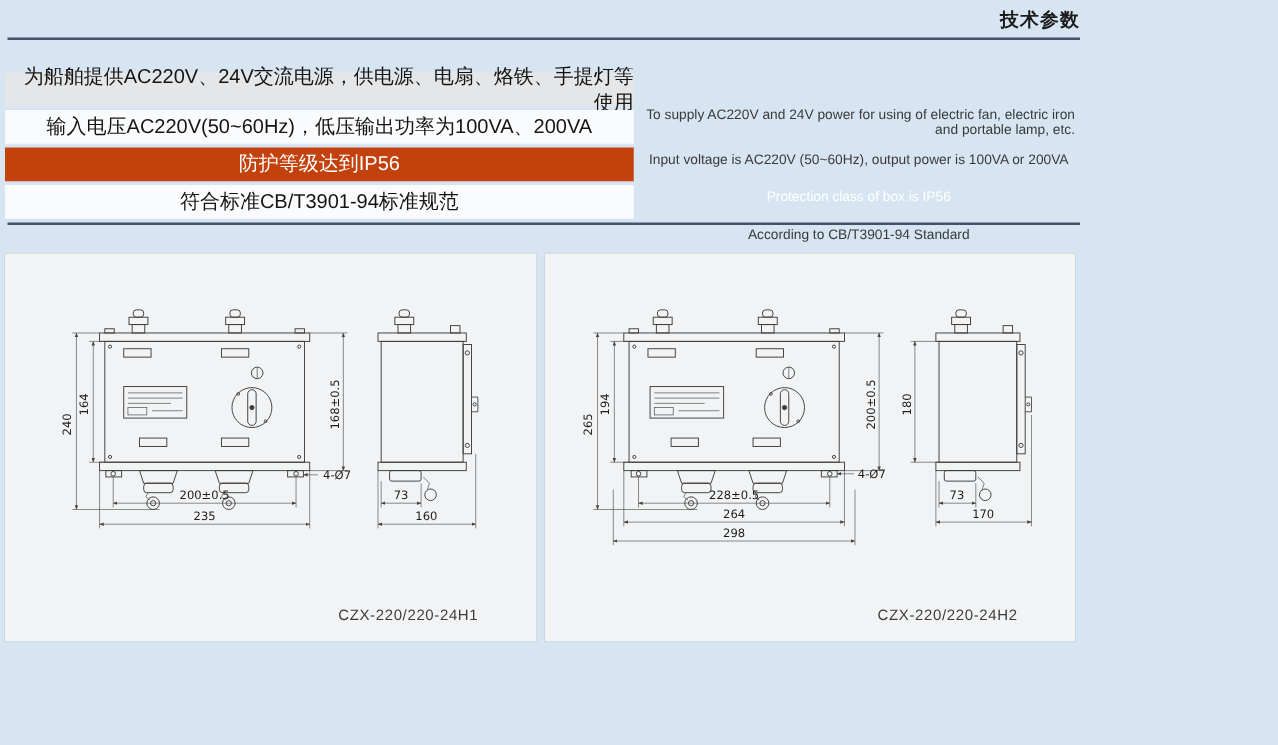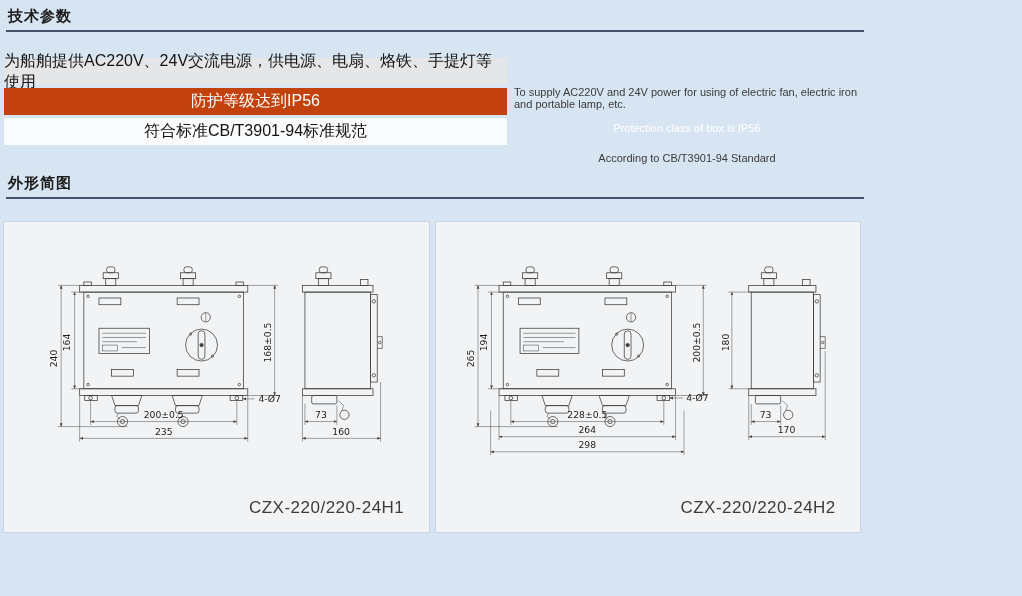--- a/index.html
+++ b/index.html
@@ -2,21 +2,21 @@
 <html><head>
 <meta charset="utf-8">
 <style>
   html, body { margin: 0; padding: 0; }
   body {
     width: 1022px; height: 596px;
     background: #d7e5f2;
     font-family: "Liberation Sans", "DejaVu Sans", sans-serif;
     overflow: hidden;
   }
-  .page { width: 864px; height: 596px; position: relative; }
+  .page { width: 864px; height: 596px; position: relative; text-align: right; }
 
   .section-title {
     margin: 0;
     padding: 7px 0 4px 8px;
     font-size: 15px;
     font-weight: bold;
     color: #1b1b1b;
     letter-spacing: 1px;
   }
   .section-title.second { padding-top: 26px; }
@@ -39,54 +39,57 @@
     border: 1px solid #c9d6e4;
     position: relative;
     box-sizing: border-box;
   }
   .panel svg { display: block; width: 100%; height: 100%; }
   .model-label {
     position: absolute;
     bottom: 14px;
     left: 76%;
     transform: translateX(-50%);
-    font-size: 17px;
+    font-size: 12px;
     color: #3c3c3c;
     white-space: nowrap;
     letter-spacing: 0.5px;
   }
   svg text { font-family: "DejaVu Sans", "Liberation Sans", sans-serif; }
 </style>
 </head>
 <body>
 
 <div class="page">
 
   <section>
     <h2 class="section-title">技术参数</h2>
     <div class="rule"></div>
 
     <div class="spec-table">
       <div class="spec-row row-light">
         <div class="cell cell-zh">为船舶提供AC220V、24V交流电源，供电源、电扇、烙铁、手提灯等使用</div>
         <div class="cell cell-en">To supply AC220V and 24V power for using of electric fan, electric iron and portable lamp, etc.</div>
       </div>
+      <div class="spec-row row-white">
+        <div class="cell cell-zh">输入电压AC220V(50~60Hz)，低压输出功率为100VA、200VA</div>
+        <div class="cell cell-en">Input voltage is AC220V (50~60Hz), output power is 100VA or 200VA</div>
+      </div>
       <div class="spec-row row-dark">
         <div class="cell cell-zh">防护等级达到IP56</div>
         <div class="cell cell-en">Protection class of box is IP56</div>
       </div>
       <div class="spec-row row-white">
         <div class="cell cell-zh">符合标准CB/T3901-94标准规范</div>
         <div class="cell cell-en">According to CB/T3901-94 Standard</div>
       </div>
     </div>
   </section>
 
   <section>
-    <h2 class="section-title second">外形简图</h2>
     <div class="rule"></div>
 
     <div class="panels">
 
       <div class="panel">
         <svg viewBox="0 0 505 312">
           <defs>
             <marker id="da1" viewBox="0 0 10 10" refX="9.5" refY="5" markerWidth="7" markerHeight="7" orient="auto-start-reverse">
               <path d="M0,1 L10,5 L0,9 z" fill="#444"></path>
             </marker>

